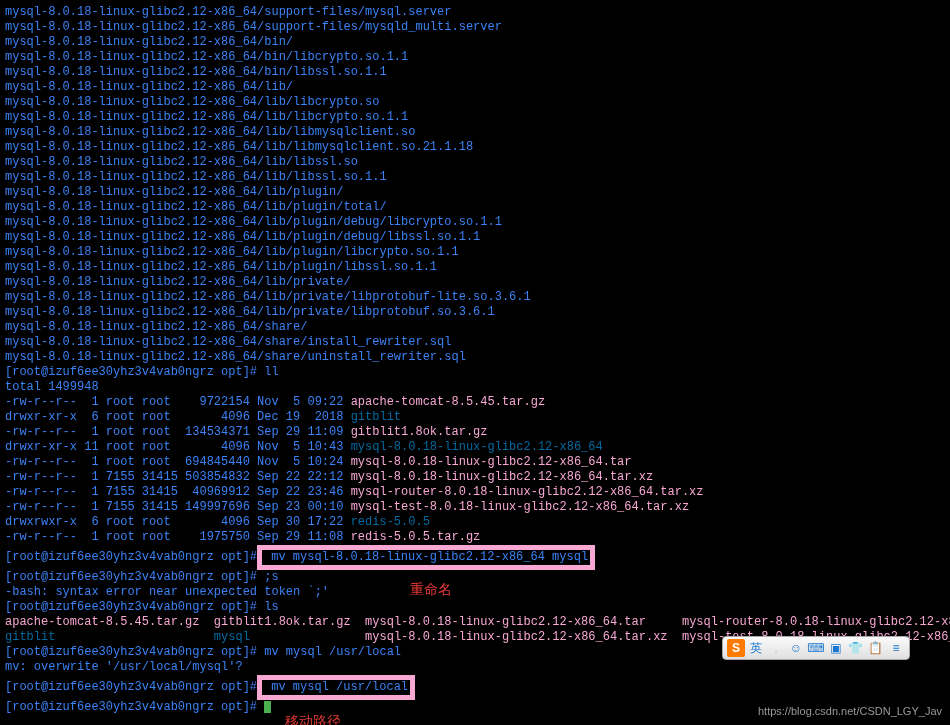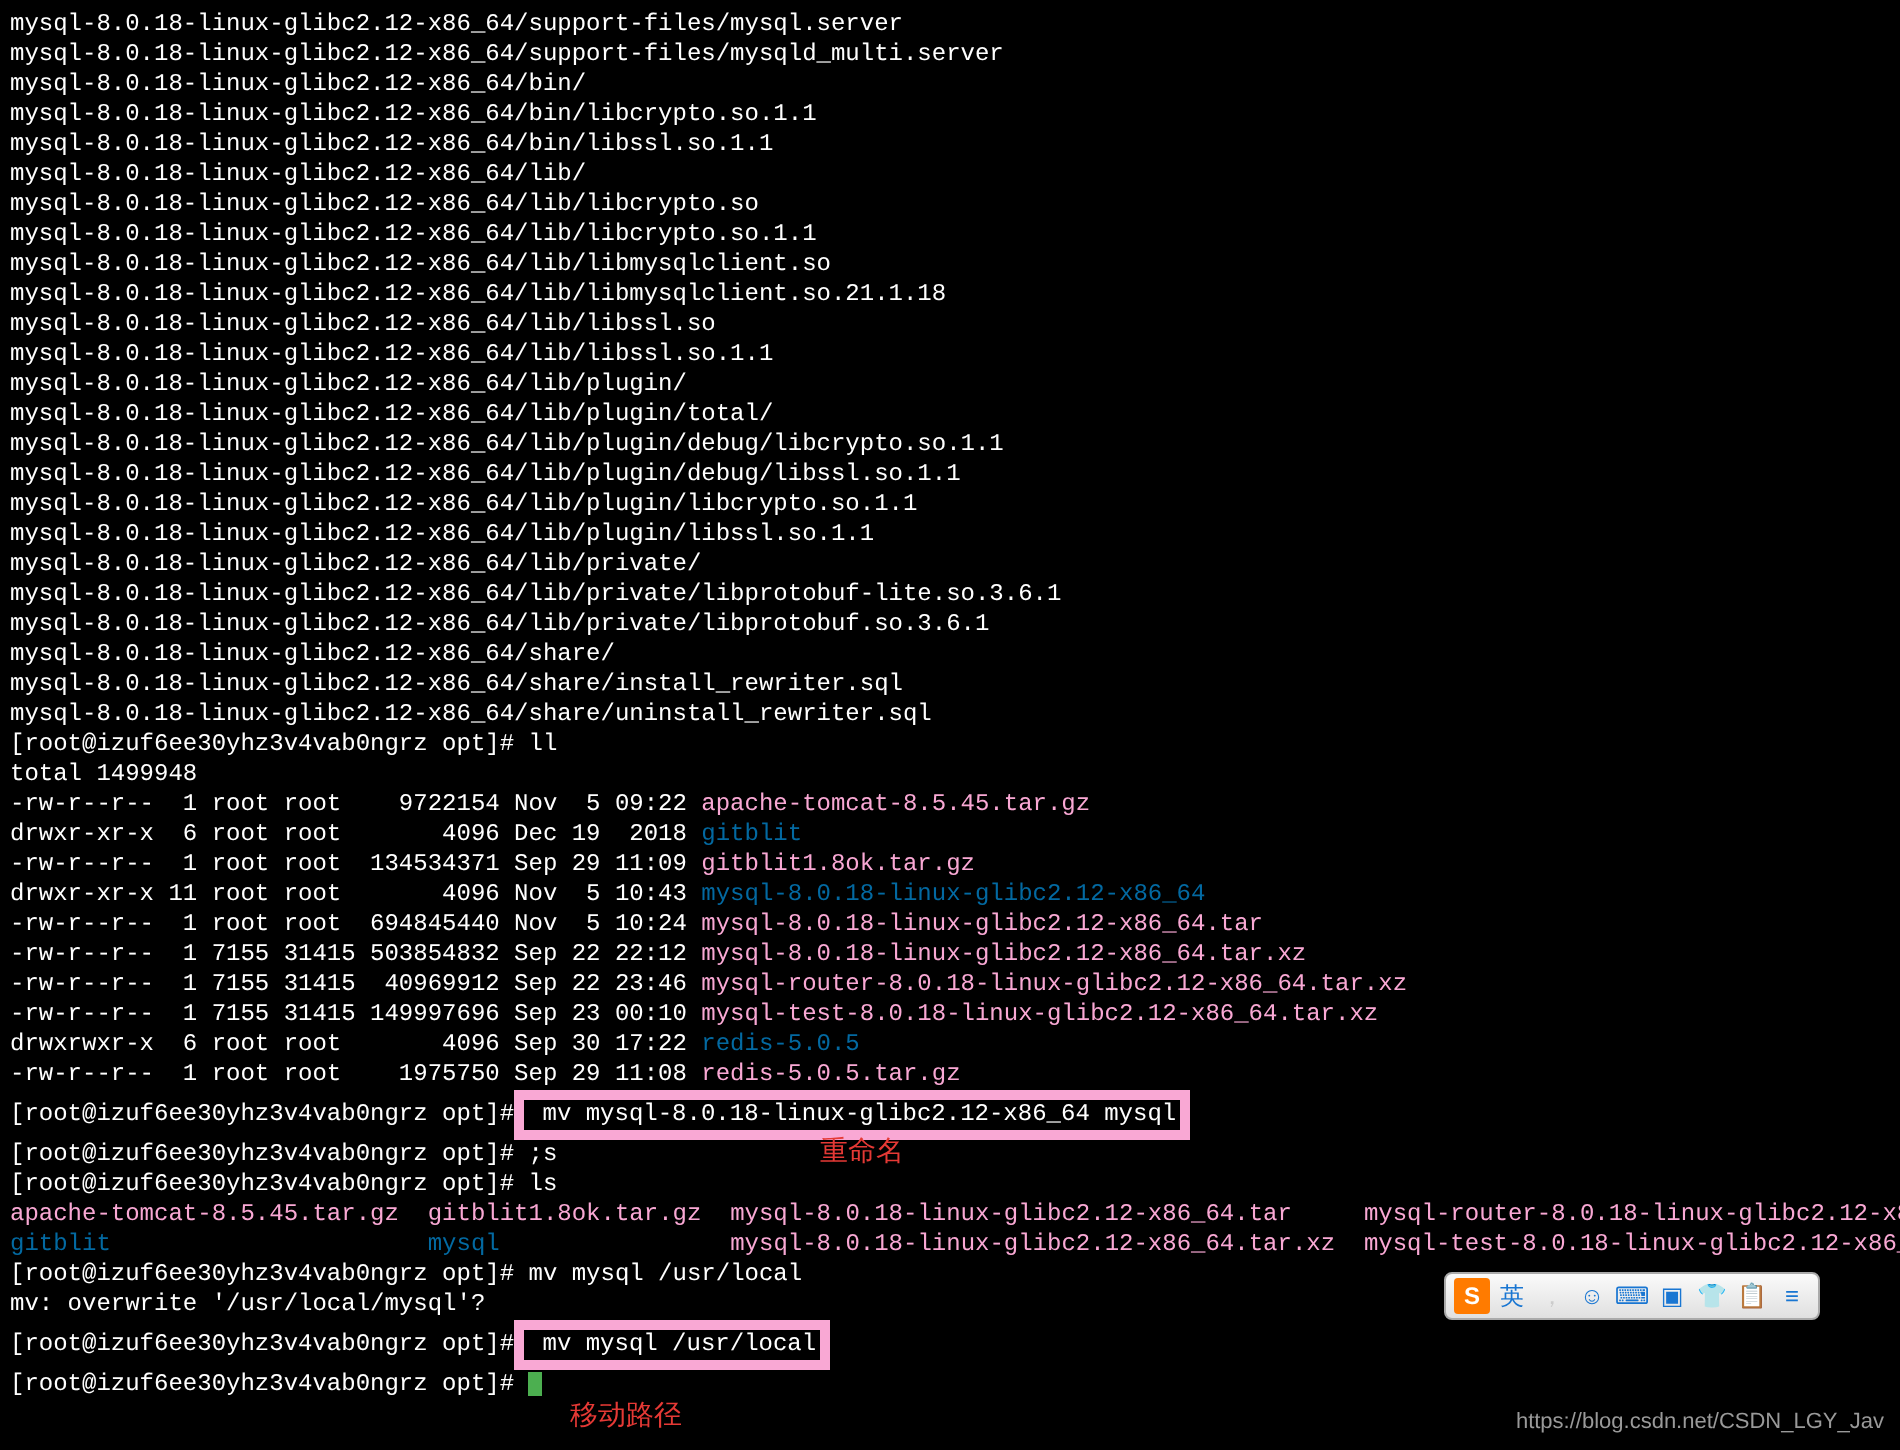--- a/index.html
+++ b/index.html
@@ -9,33 +9,34 @@
   font-size: 12px;
   line-height: 15px;
   color: #ccc;
   width: 950px;
   height: 725px;
   overflow: hidden;
   position: relative;
   padding: 5px;
 }
 .term-line { white-space: pre; }
-.white { color: #ffffff; }
+.white { color: #3b82f6; }
 .darkblue { color: #0369a1; }
 .red { color: #f9a8d4; }
 .redbox {
   border: 5px solid #f9a8d4;
   padding: 0 2px;
   display: inline-block;
 }
 .annotation-red {
   color: #e53935;
   font-family: "SimSun", "Microsoft YaHei", sans-serif;
   font-size: 14px;
   position: absolute;
+  margin-top: 14px;
 }
 .cursor {
   display: inline-block;
   width: 7px;
   height: 12px;
   background: #4caf50;
   vertical-align: middle;
 }
 .watermark {
   position: absolute;
@@ -105,20 +106,21 @@
     <div class="term-line"><span class="white">-rw-r--r--  1 root root  134534371 Sep 29 11:09 </span><span class="red">gitblit1.8ok.tar.gz</span></div>
     <div class="term-line"><span class="white">drwxr-xr-x 11 root root       4096 Nov  5 10:43 </span><span class="darkblue">mysql-8.0.18-linux-glibc2.12-x86_64</span></div>
     <div class="term-line"><span class="white">-rw-r--r--  1 root root  694845440 Nov  5 10:24 </span><span class="red">mysql-8.0.18-linux-glibc2.12-x86_64.tar</span></div>
     <div class="term-line"><span class="white">-rw-r--r--  1 7155 31415 503854832 Sep 22 22:12 </span><span class="red">mysql-8.0.18-linux-glibc2.12-x86_64.tar.xz</span></div>
     <div class="term-line"><span class="white">-rw-r--r--  1 7155 31415  40969912 Sep 22 23:46 </span><span class="red">mysql-router-8.0.18-linux-glibc2.12-x86_64.tar.xz</span></div>
     <div class="term-line"><span class="white">-rw-r--r--  1 7155 31415 149997696 Sep 23 00:10 </span><span class="red">mysql-test-8.0.18-linux-glibc2.12-x86_64.tar.xz</span></div>
     <div class="term-line"><span class="white">drwxrwxr-x  6 root root       4096 Sep 30 17:22 </span><span class="darkblue">redis-5.0.5</span></div>
     <div class="term-line"><span class="white">-rw-r--r--  1 root root    1975750 Sep 29 11:08 </span><span class="red">redis-5.0.5.tar.gz</span></div>
     <div class="term-line"><span class="white">[root@izuf6ee30yhz3v4vab0ngrz opt]#</span><span class="redbox"><span class="white"> mv mysql-8.0.18-linux-glibc2.12-x86_64 mysql</span></span></div>
     <div class="term-line"><span class="white">[root@izuf6ee30yhz3v4vab0ngrz opt]#</span><span class="white"> ;s</span></div>
+    <div class="term-line"><span class="white">-bash: syntax error near unexpected token `;'</span></div>
     <div class="term-line"><span class="white">[root@izuf6ee30yhz3v4vab0ngrz opt]#</span><span class="white"> ls</span></div>
     <div class="term-line"><span class="red">apache-tomcat-8.5.45.tar.gz</span><span>  </span><span class="red">gitblit1.8ok.tar.gz</span><span>  </span><span class="red">mysql-8.0.18-linux-glibc2.12-x86_64.tar</span><span>     </span><span class="red">mysql-router-8.0.18-linux-glibc2.12-x86_64.tar.xz</span><span></span></div>
     <div class="term-line"><span class="darkblue">gitblit</span><span>                      </span><span class="darkblue">mysql</span><span>                </span><span class="red">mysql-8.0.18-linux-glibc2.12-x86_64.tar.xz</span><span>  </span><span class="red">mysql-test-8.0.18-linux-glibc2.12-x86_64.tar.xz</span><span></span></div>
     <div class="term-line"><span class="white">[root@izuf6ee30yhz3v4vab0ngrz opt]#</span><span class="white"> mv mysql /usr/local</span></div>
     <div class="term-line"><span class="white">mv: overwrite '/usr/local/mysql'?</span></div>
     <div class="term-line"><span class="white">[root@izuf6ee30yhz3v4vab0ngrz opt]#</span><span class="redbox"><span class="white"> mv mysql /usr/local</span></span></div>
     <div class="term-line"><span class="white">[root@izuf6ee30yhz3v4vab0ngrz opt]#</span> <span class="cursor"></span></div>
   </div>
 
 <div class="annotation-red" style="left:410px; top:568px;">重命名</div>

